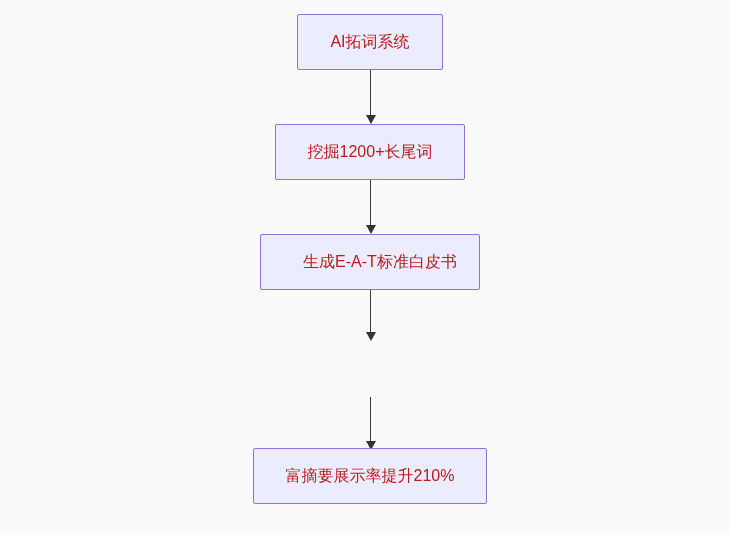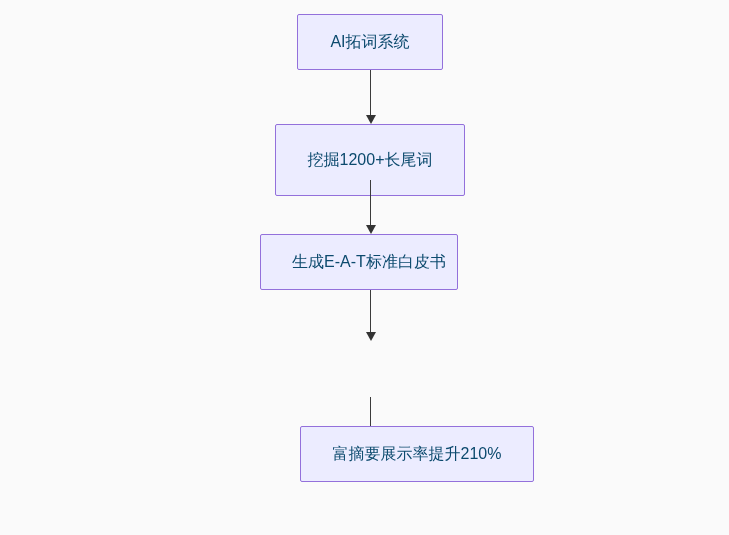--- a/index.html
+++ b/index.html
@@ -17,33 +17,33 @@
     position: relative;
     width: 729px;
     height: 535px;
   }
   .node {
     position: absolute;
     box-sizing: border-box;
     background: #ECECFF;
     border: 1px solid #9370DB;
     border-radius: 2px;
-    color: #0c4a6e;
+    color: #b91c1c;
     font-size: 16px;
     display: flex;
     align-items: center;
     justify-content: center;
     text-align: center;
     line-height: 1.2;
   }
   .node-1 { left: 297px; top: 14px;  width: 146px; height: 56px; }
-  .node-2 { left: 275px; top: 124px; width: 190px; height: 72px; align-items: center; }
-  .node-3 { left: 260px; top: 234px; width: 198px; height: 56px; padding-left: 20px; }
+  .node-2 { left: 275px; top: 124px; width: 190px; height: 56px; align-items: center; }
+  .node-3 { left: 260px; top: 234px; width: 220px; height: 56px; padding-left: 20px; }
   .node-4 { left: 263px; top: 341px; width: 214px; height: 56px; }
-  .node-5 { left: 253px; top: 426px; width: 234px; height: 56px; margin-left: 47px; }
+  .node-5 { left: 253px; top: 448px; width: 234px; height: 56px; }
 
   .edge {
     position: absolute;
     left: 365px;
     width: 11px;
   }
   .edge-1 { top: 70px;  height: 54px; }
   .edge-2 { top: 180px; height: 54px; }
   .edge-3 { top: 290px; height: 51px; }
   .edge-4 { top: 397px; height: 53px; }

